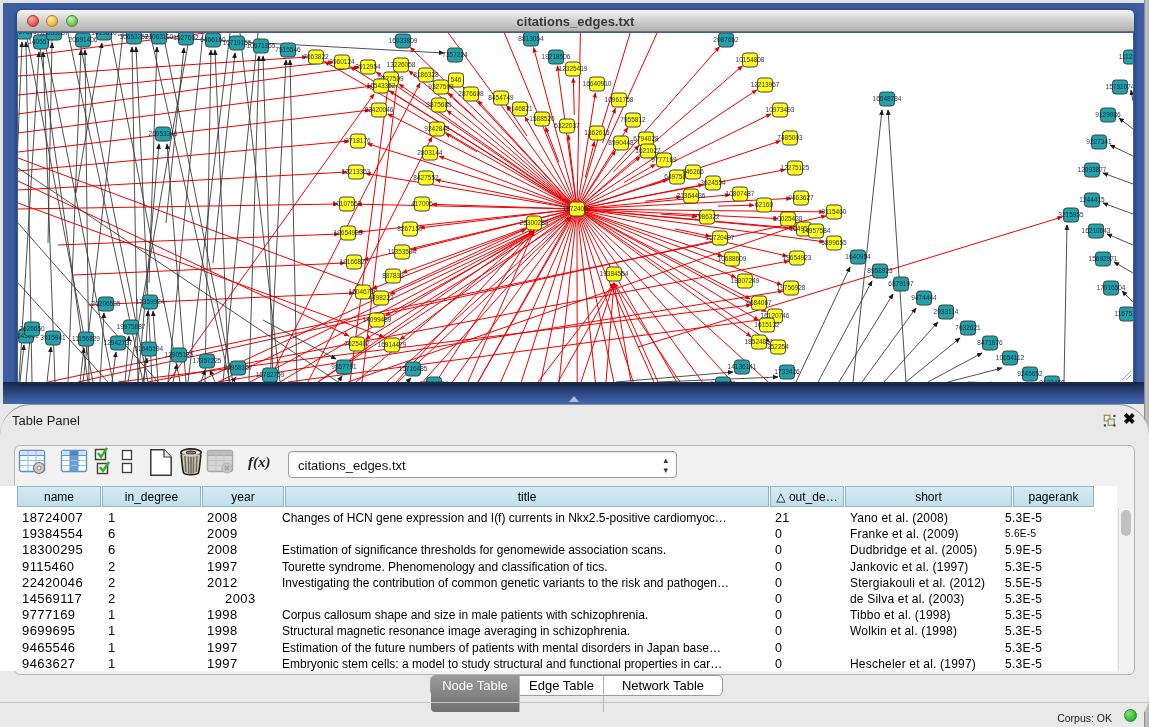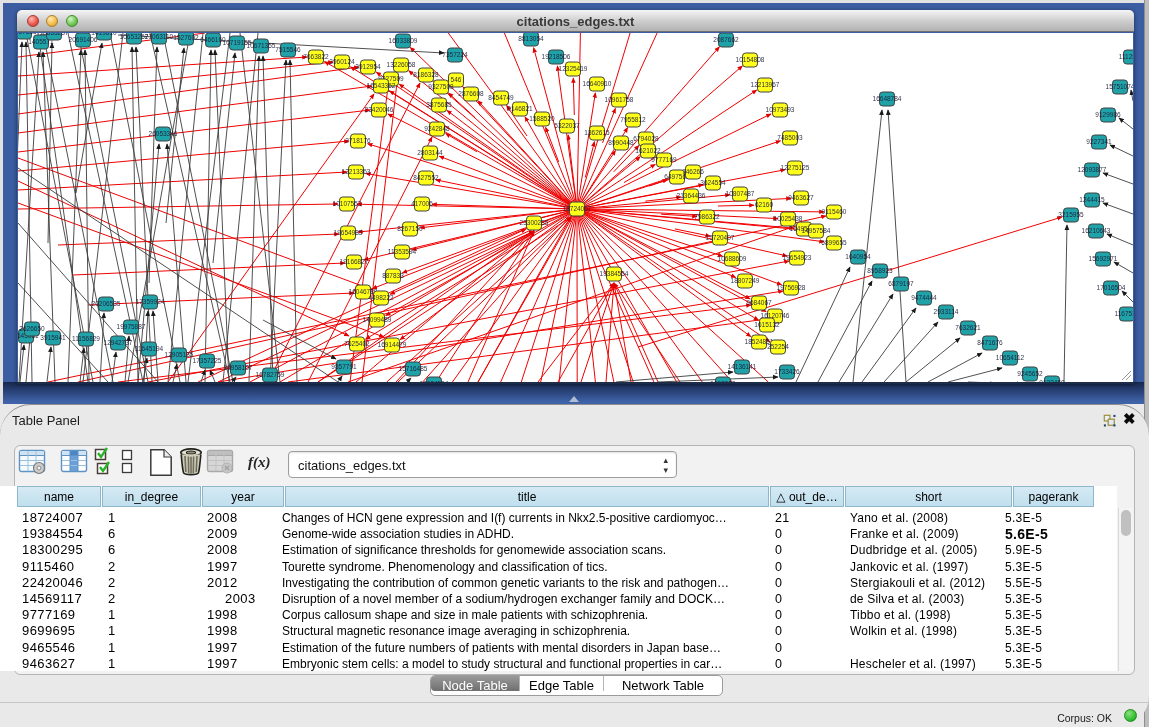--- a/index.html
+++ b/index.html
@@ -26,21 +26,21 @@
 #combotext { position:absolute; left:9px; top:6px; font-size:13px; color:#111; }
 #comboarrows { position:absolute; right:8px; top:3px; font-size:9px; color:#333; line-height:10px; text-align:center; }
 #thead { position:absolute; left:0px; top:81px; width:1117px; height:22px; background:#fff; }
 .hcell { position:absolute; top:0; height:21px; background:linear-gradient(#d5eaf4,#c0dfee); border:1px solid #90b6ca; font-size:12px; text-align:center; line-height:21px; color:#000; }
 #tbody { position:absolute; left:0px; top:103px; width:1117px; height:163px; background:#fff; overflow:hidden; }
 .trow { position:absolute; left:0; width:1117px; height:16px; }
 .cell { position:absolute; top:0; height:16px; line-height:16px; color:#000; white-space:nowrap; overflow:hidden; }
 #vscroll { position:absolute; left:1118px; top:103px; width:15px; height:163px; background:#f4f4f4; border-left:1px solid #d9d9d9; }
 #vthumb { position:absolute; left:2px; top:2px; width:10px; height:26px; background:#c0c0c0; border-radius:5px; }
 #tabs { position:absolute; left:430px; top:270px; width:293px; height:21px; border:1px solid #9b9b9b; border-radius:5px; background:#fff; font-size:13px; }
-.seg { position:absolute; top:0; height:15px; line-height:19px; text-align:center; color:#000; }
+.seg { position:absolute; top:0; height:36px; line-height:19px; text-align:center; color:#000; }
 #seg1 { left:0; width:88px; background:linear-gradient(#9a9a9a,#6f6f6f); color:#fff; border-radius:4px 0 0 4px; }
 #seg2 { left:88px; width:84px; border-left:1px solid #b5b5b5; }
 #seg3 { left:172px; width:119px; border-left:1px solid #b5b5b5; }
 #statusline { position:absolute; left:0; top:297px; width:1149px; border-top:1px solid #c6c6c6; }
 #memtext { position:absolute; right:37px; top:307px; font-size:10.5px; color:#1a1a1a; }
 #memdot { position:absolute; right:12px; top:304px; width:13px; height:13px; border-radius:50%; background:radial-gradient(circle at 35% 30%,#8ee07e,#35c135 60%,#23941f); border:1px solid #1e8e1e; }
 #topstrip { position:absolute; left:0; top:0; width:1149px; height:3px; background:#e2e2e2; }
 #leftstrip { position:absolute; left:0; top:0; width:3px; height:404px; background:#e2e2e2; }
 </style></head>
 <body>
@@ -657,24 +657,23 @@
         <div class="cell" style="left:207px;width:83px;text-align:left;font-size:13px;letter-spacing:0.4px;">2008</div>
         <div class="cell" style="left:282px;width:485px;text-align:left;font-size:12px;letter-spacing:0px;">Changes of HCN gene expression and I(f) currents in Nkx2.5‑positive cardiomyoc…</div>
         <div class="cell" style="left:775px;width:75px;text-align:left;font-size:12.5px;letter-spacing:0.4px;">21</div>
         <div class="cell" style="left:850px;width:168px;text-align:left;font-size:12px;letter-spacing:0.2px;">Yano et al. (2008)</div>
         <div class="cell" style="left:1005px;width:82px;text-align:left;font-size:12px;letter-spacing:0.3px;">5.3E‑5</div>
       </div>
       <div class="trow" style="top:18.2px">
         <div class="cell" style="left:22px;width:85px;text-align:left;font-size:13px;letter-spacing:0.4px;">19384554</div>
         <div class="cell" style="left:108px;width:100px;text-align:left;font-size:13px;letter-spacing:0.4px;">6</div>
         <div class="cell" style="left:207px;width:83px;text-align:left;font-size:13px;letter-spacing:0.4px;">2009</div>
-        <div class="cell" style="left:282px;width:485px;text-align:left;font-size:12px;letter-spacing:0px;">Genome‑wide association studies in ADHD.</div>
         <div class="cell" style="left:775px;width:75px;text-align:left;font-size:12.5px;letter-spacing:0.4px;">0</div>
         <div class="cell" style="left:850px;width:168px;text-align:left;font-size:12px;letter-spacing:0.2px;">Franke et al. (2009)</div>
-        <div class="cell" style="left:1005px;width:82px;text-align:left;font-size:14px;letter-spacing:0.3px;font-weight:bold;">5.6E‑5</div>
+        <div class="cell" style="left:1005px;width:82px;text-align:left;font-size:10px;letter-spacing:0.3px;">5.6E‑5</div>
       </div>
       <div class="trow" style="top:34.4px">
         <div class="cell" style="left:22px;width:85px;text-align:left;font-size:13px;letter-spacing:0.4px;">18300295</div>
         <div class="cell" style="left:108px;width:100px;text-align:left;font-size:13px;letter-spacing:0.4px;">6</div>
         <div class="cell" style="left:207px;width:83px;text-align:left;font-size:13px;letter-spacing:0.4px;">2008</div>
         <div class="cell" style="left:282px;width:485px;text-align:left;font-size:12px;letter-spacing:0px;">Estimation of significance thresholds for genomewide association scans.</div>
         <div class="cell" style="left:775px;width:75px;text-align:left;font-size:12.5px;letter-spacing:0.4px;">0</div>
         <div class="cell" style="left:850px;width:168px;text-align:left;font-size:12px;letter-spacing:0.2px;">Dudbridge et al. (2005)</div>
         <div class="cell" style="left:1005px;width:82px;text-align:left;font-size:12px;letter-spacing:0.3px;">5.9E‑5</div>
       </div>
@@ -693,21 +692,20 @@
         <div class="cell" style="left:207px;width:83px;text-align:left;font-size:13px;letter-spacing:0.4px;">2012</div>
         <div class="cell" style="left:282px;width:485px;text-align:left;font-size:12px;letter-spacing:0px;">Investigating the contribution of common genetic variants to the risk and pathogen…</div>
         <div class="cell" style="left:775px;width:75px;text-align:left;font-size:12.5px;letter-spacing:0.4px;">0</div>
         <div class="cell" style="left:850px;width:168px;text-align:left;font-size:12px;letter-spacing:0.2px;">Stergiakouli et al. (2012)</div>
         <div class="cell" style="left:1005px;width:82px;text-align:left;font-size:12px;letter-spacing:0.3px;">5.5E‑5</div>
       </div>
       <div class="trow" style="top:83.0px">
         <div class="cell" style="left:22px;width:85px;text-align:left;font-size:13px;letter-spacing:0.4px;">14569117</div>
         <div class="cell" style="left:108px;width:100px;text-align:left;font-size:13px;letter-spacing:0.4px;">2</div>
         <div class="cell" style="left:225px;width:83px;text-align:left;font-size:13px;letter-spacing:0.4px;">2003</div>
-        <div class="cell" style="left:282px;width:485px;text-align:left;font-size:12px;letter-spacing:0px;">Disruption of a novel member of a sodium/hydrogen exchanger family and DOCK…</div>
         <div class="cell" style="left:775px;width:75px;text-align:left;font-size:12.5px;letter-spacing:0.4px;">0</div>
         <div class="cell" style="left:850px;width:168px;text-align:left;font-size:12px;letter-spacing:0.2px;">de Silva et al. (2003)</div>
         <div class="cell" style="left:1005px;width:82px;text-align:left;font-size:12px;letter-spacing:0.3px;">5.3E‑5</div>
       </div>
       <div class="trow" style="top:99.2px">
         <div class="cell" style="left:22px;width:85px;text-align:left;font-size:13px;letter-spacing:0.4px;">9777169</div>
         <div class="cell" style="left:108px;width:100px;text-align:left;font-size:13px;letter-spacing:0.4px;">1</div>
         <div class="cell" style="left:207px;width:83px;text-align:left;font-size:13px;letter-spacing:0.4px;">1998</div>
         <div class="cell" style="left:282px;width:485px;text-align:left;font-size:12px;letter-spacing:0px;">Corpus callosum shape and size in male patients with schizophrenia.</div>
         <div class="cell" style="left:775px;width:75px;text-align:left;font-size:12.5px;letter-spacing:0.4px;">0</div>

